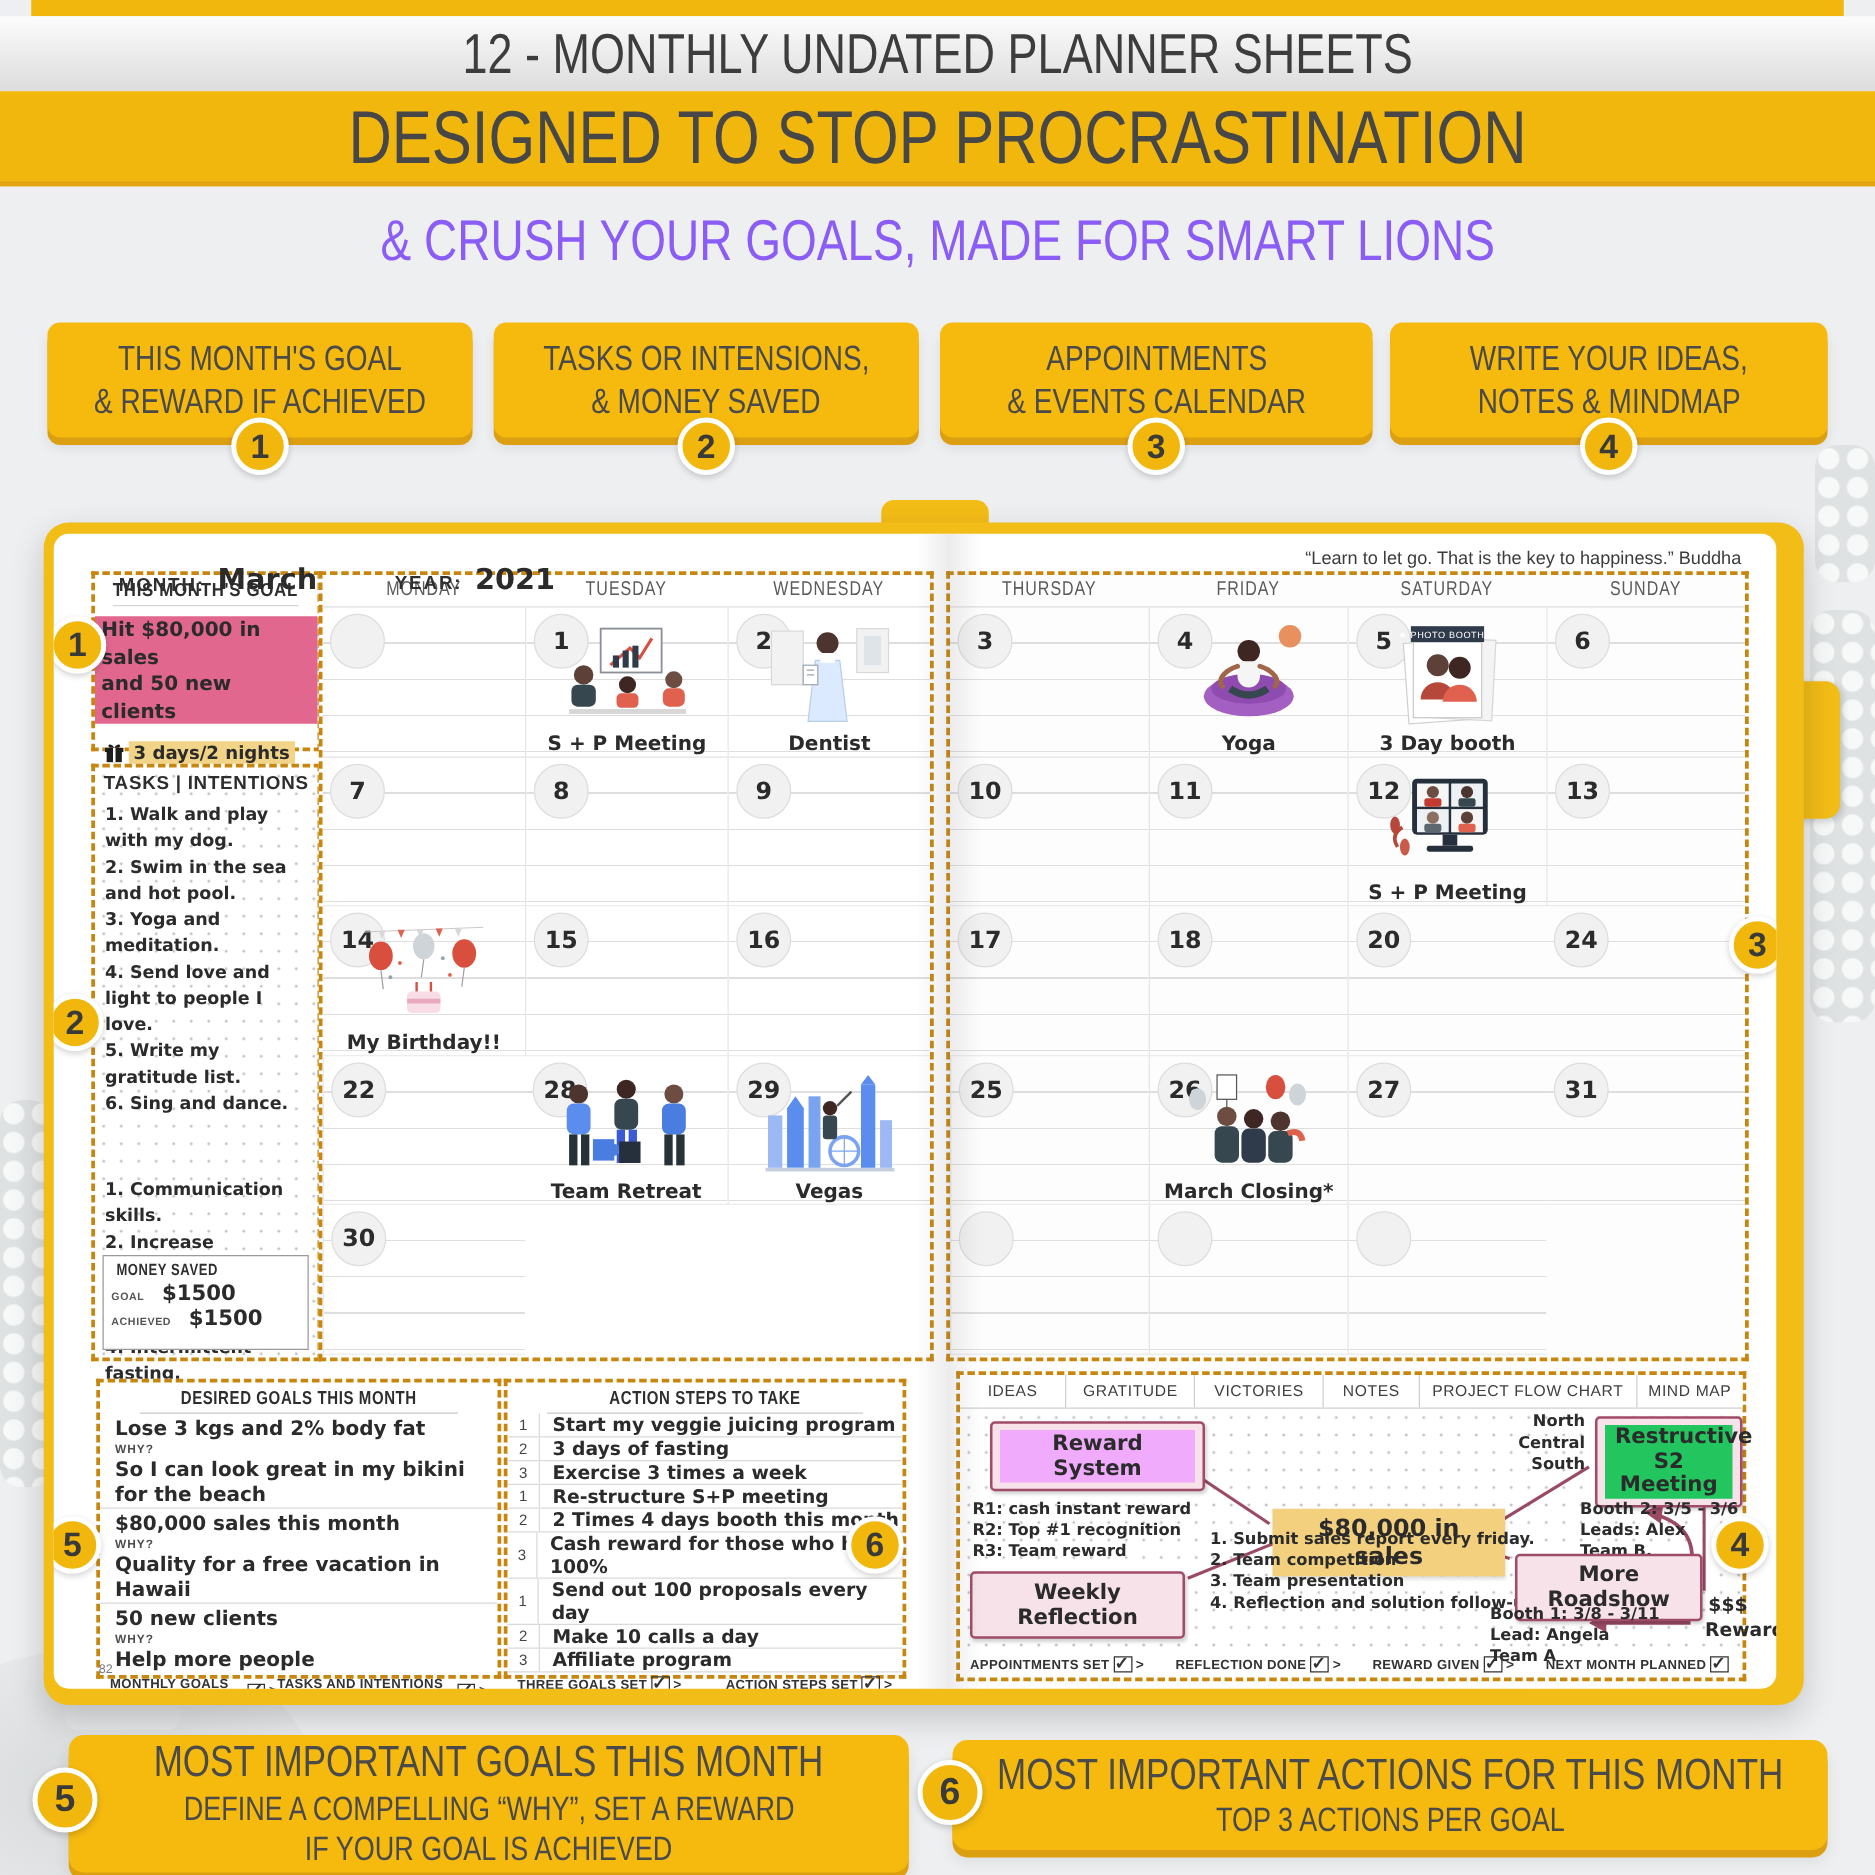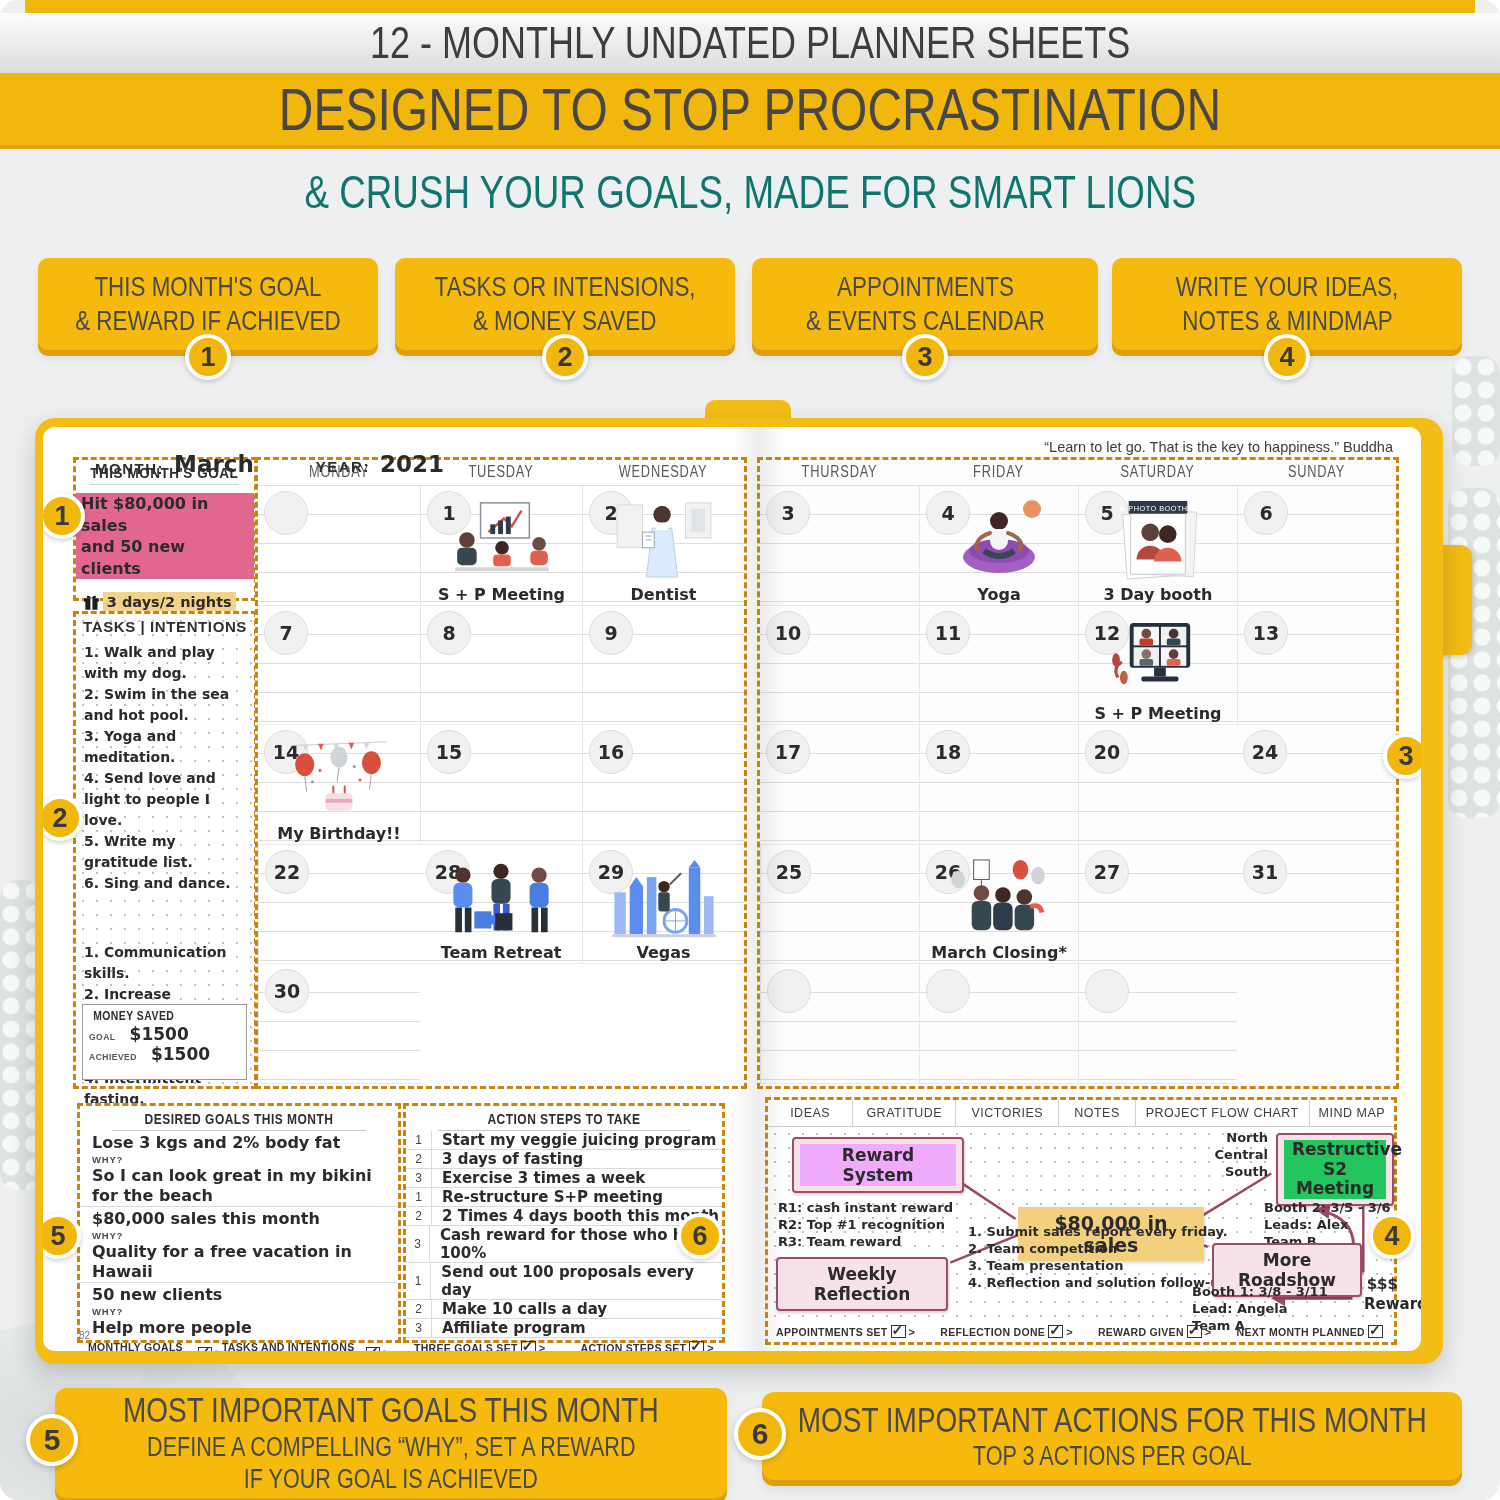--- a/index.html
+++ b/index.html
@@ -1,25 +1,25 @@
 <!DOCTYPE html>
 <html><head>
 <meta charset="utf-8">
 <style>
   *{box-sizing:border-box;margin:0;padding:0;}
   body{width:1500px;height:1500px;}
-  .stage{position:relative;width:1500px;height:1500px;background:#edeff0;overflow:hidden;font-family:"Liberation Sans",sans-serif;color:#3b3b3b;border-radius:18px;}
+  .stage{position:relative;width:1500px;height:1500px;background:#edeff0;overflow:hidden;font-family:"Liberation Sans",sans-serif;color:#3b3b3b;}
   .cond{display:inline-block;transform:scaleX(.8);white-space:nowrap;}
   .hand{font-family:"DejaVu Sans",sans-serif;font-weight:600;color:#2b2b2b;}
 
   
   .topbar{position:absolute;left:25px;top:0;width:1450px;height:13px;background:#f2b70d;}
   .band1{position:absolute;left:0;top:13px;width:100%;height:60px;background:linear-gradient(#fcfcfc,#dcdcdc);display:flex;align-items:center;justify-content:center;font-size:45px;color:#3d3d3d;}
   .band2{position:absolute;left:0;top:73px;width:100%;height:76px;background:#f2b70d;border-bottom:4px solid #e2a511;display:flex;align-items:center;justify-content:center;font-size:60px;color:#474747;}
-  .band3{position:absolute;left:0;top:153px;width:100%;height:78px;display:flex;align-items:center;justify-content:center;font-size:46px;color:#0f766e;}
+  .band3{position:absolute;left:0;top:153px;width:100%;height:78px;display:flex;align-items:center;justify-content:center;font-size:46px;color:#8b5cf6;}
 
   
   .callout{position:absolute;top:258px;height:92px;background:#f6ba0f;border-radius:10px;box-shadow:0 6px 0 #dd9f12,0 8px 10px rgba(0,0,0,.08);display:flex;flex-direction:column;align-items:center;justify-content:center;}
   .callout .line{font-size:28px;color:#4a4a4a;line-height:1.2;}
   .badge{position:absolute;width:46px;height:46px;border-radius:50%;background:#f2b70d;border:4px solid #fff;display:flex;align-items:center;justify-content:center;font-size:27px;font-weight:bold;color:#3a3a3a;box-shadow:0 2px 5px rgba(0,0,0,.18);}
   .callout .badge{left:50%;transform:translateX(-50%);bottom:-30px;}
 
   
   .dots{position:absolute;background-color:#dfe2e3;background-image:radial-gradient(circle at 11px 11px,#f7f8f8 8px,transparent 9px);background-size:23px 23px;border-radius:18px;}
   .blob{position:absolute;background:radial-gradient(#c9ccce,rgba(233,234,235,0));border-radius:45%;opacity:.65;}

